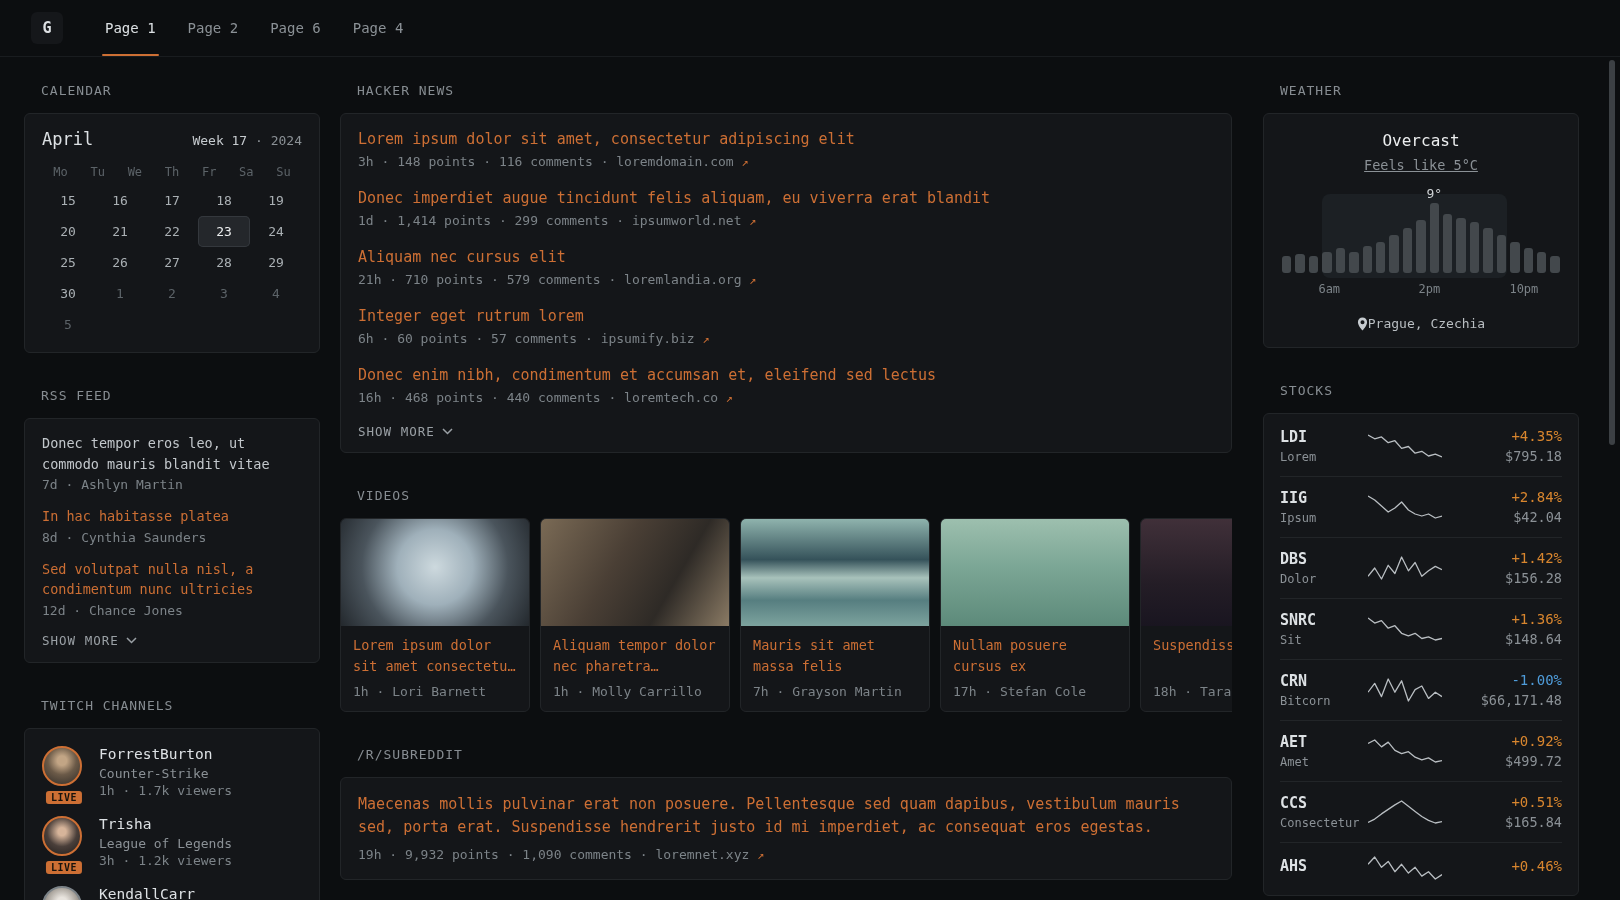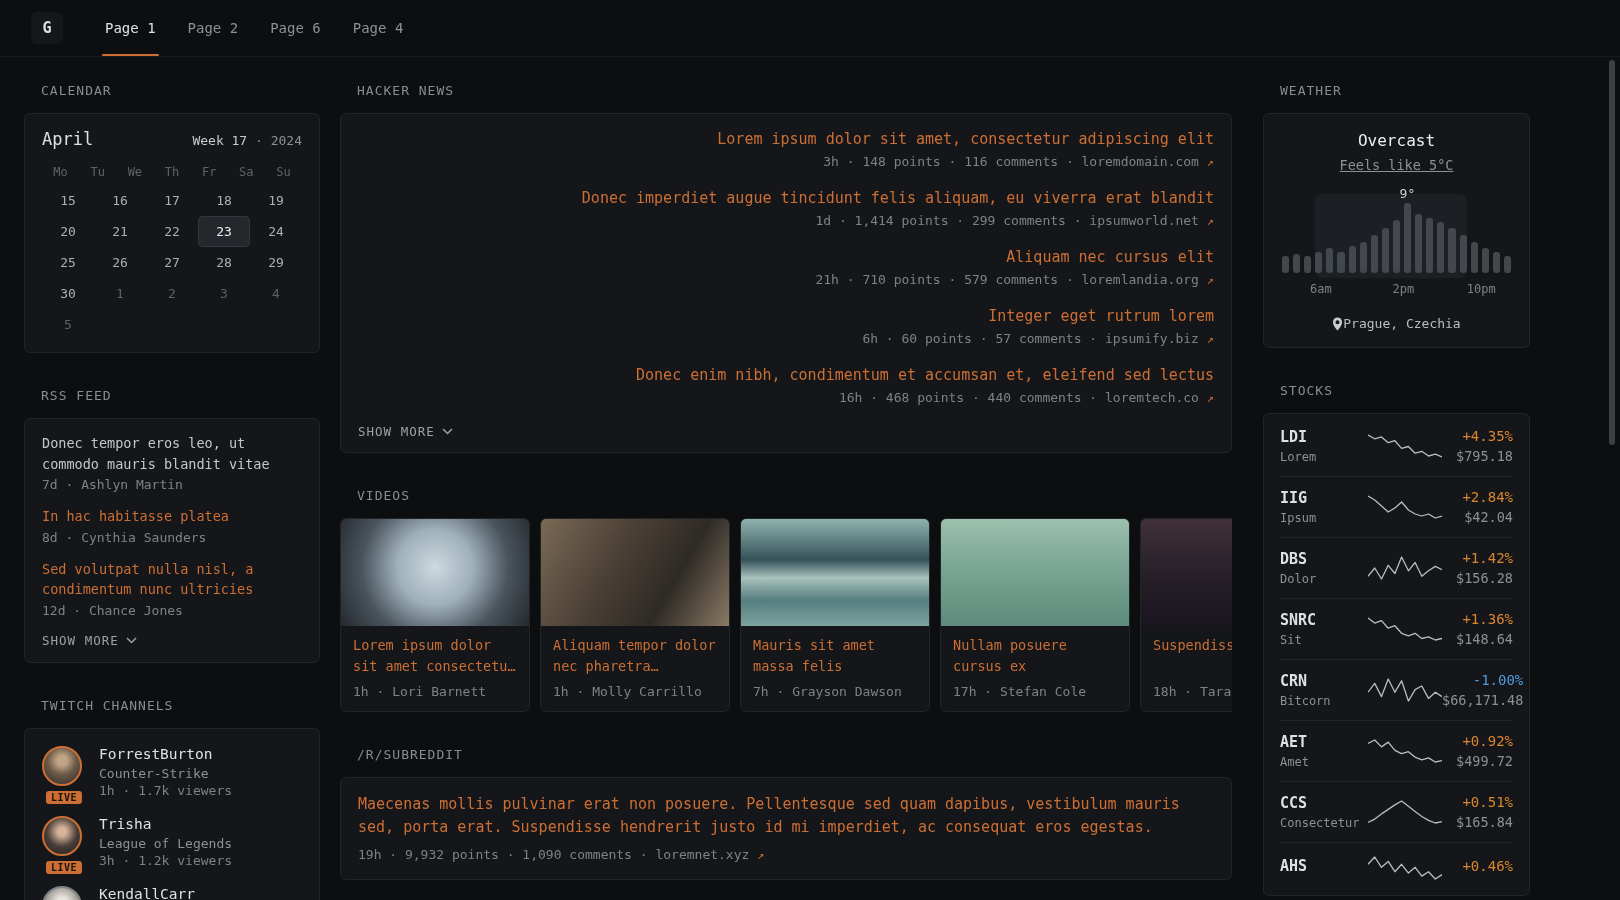--- a/index.html
+++ b/index.html
@@ -18,21 +18,21 @@
   nav{display:flex;}
   .tab{position:relative;display:flex;align-items:center;padding:0 16px;color:var(--t3);cursor:pointer;}
   .tab.active{color:var(--t1);}
   .tab.active::after{content:"";position:absolute;left:13px;right:13px;bottom:0;height:2px;background:var(--accent);border-radius:1px;}
 
   
   main{display:flex;padding:27px 0 0 24px;height:843px;overflow:hidden;}
   .col{flex:none;}
   .col-left{width:296px;margin-right:20px;}
   .col-mid{width:892px;margin-right:31px;}
-  .col-right{width:267px;}
+  .col-right{width:316px;}
   section{margin-bottom:36px;}
   .sec-title{color:#878d92;font-size:13px;line-height:14px;letter-spacing:1px;margin:0 0 15px 17px;}
   .card{background:var(--card);border:1px solid var(--border);border-radius:6px;}
 
   
   .calendar-card{padding:15px 17px 12px;}
   .cal-head{display:flex;justify-content:space-between;align-items:baseline;}
   .cal-month{font-size:17px;color:var(--t1);}
   .cal-meta{font-size:13px;color:var(--t3);}
   .cal-meta .wk{color:#c6cbcf;}
@@ -60,21 +60,21 @@
   .av-3{background:radial-gradient(circle at 50% 40%,#e8e4de 18%,#9a948c 60%,#565250 100%);border-color:#7c8388;}
   .tw-live{position:absolute;left:50%;transform:translateX(-50%);bottom:-6px;background:var(--accent);
     color:#17120c;font-size:10px;font-weight:bold;padding:1px 5px;border-radius:3px;letter-spacing:.5px;}
   .tw-info{margin-left:13px;min-width:0;}
   .tw-name{font-size:14.5px;color:var(--t1);}
   .tw-game{font-size:13px;color:var(--t3);margin-top:4px;}
   .tw-meta{font-size:13px;color:var(--t4);margin-top:2px;}
 
   
   .hn-card{padding:15px 17px 13px;}
-  .hn-item{margin-bottom:17px;text-align:right;}
+  .hn-item{margin-bottom:17px;}
   .hn-title{font-size:15px;line-height:20px;color:var(--accent);cursor:pointer;}
   .hn-meta{margin-top:4px;font-size:13px;line-height:17px;color:var(--t4);}
   .domain{color:var(--t4);cursor:pointer;}
   .ext{color:var(--accent);font-size:12px;}
   .hn-card .show-more{margin-top:10px;}
   .sub-card{padding:15px 17px;}
   .sub-headline{font-size:15px;line-height:1.55;color:var(--accent);cursor:pointer;}
   .sub-card .hn-meta{margin-top:6px;}
 
   
@@ -297,21 +297,21 @@
           <div class="thumb th-2"></div>
           <div class="vbody">
             <div class="vtitle">Aliquam tempor dolor nec pharetra…</div>
             <div class="vmeta">1h · Molly Carrillo</div>
           </div>
         </div>
         <div class="video-card">
           <div class="thumb th-3"></div>
           <div class="vbody">
             <div class="vtitle">Mauris sit amet massa felis</div>
-            <div class="vmeta">7h · Grayson Dawson</div>
+            <div class="vmeta">7h · Grayson Martin</div>
           </div>
         </div>
         <div class="video-card">
           <div class="thumb th-4"></div>
           <div class="vbody">
             <div class="vtitle">Nullam posuere cursus ex</div>
             <div class="vmeta">17h · Stefan Cole</div>
           </div>
         </div>
         <div class="video-card">

